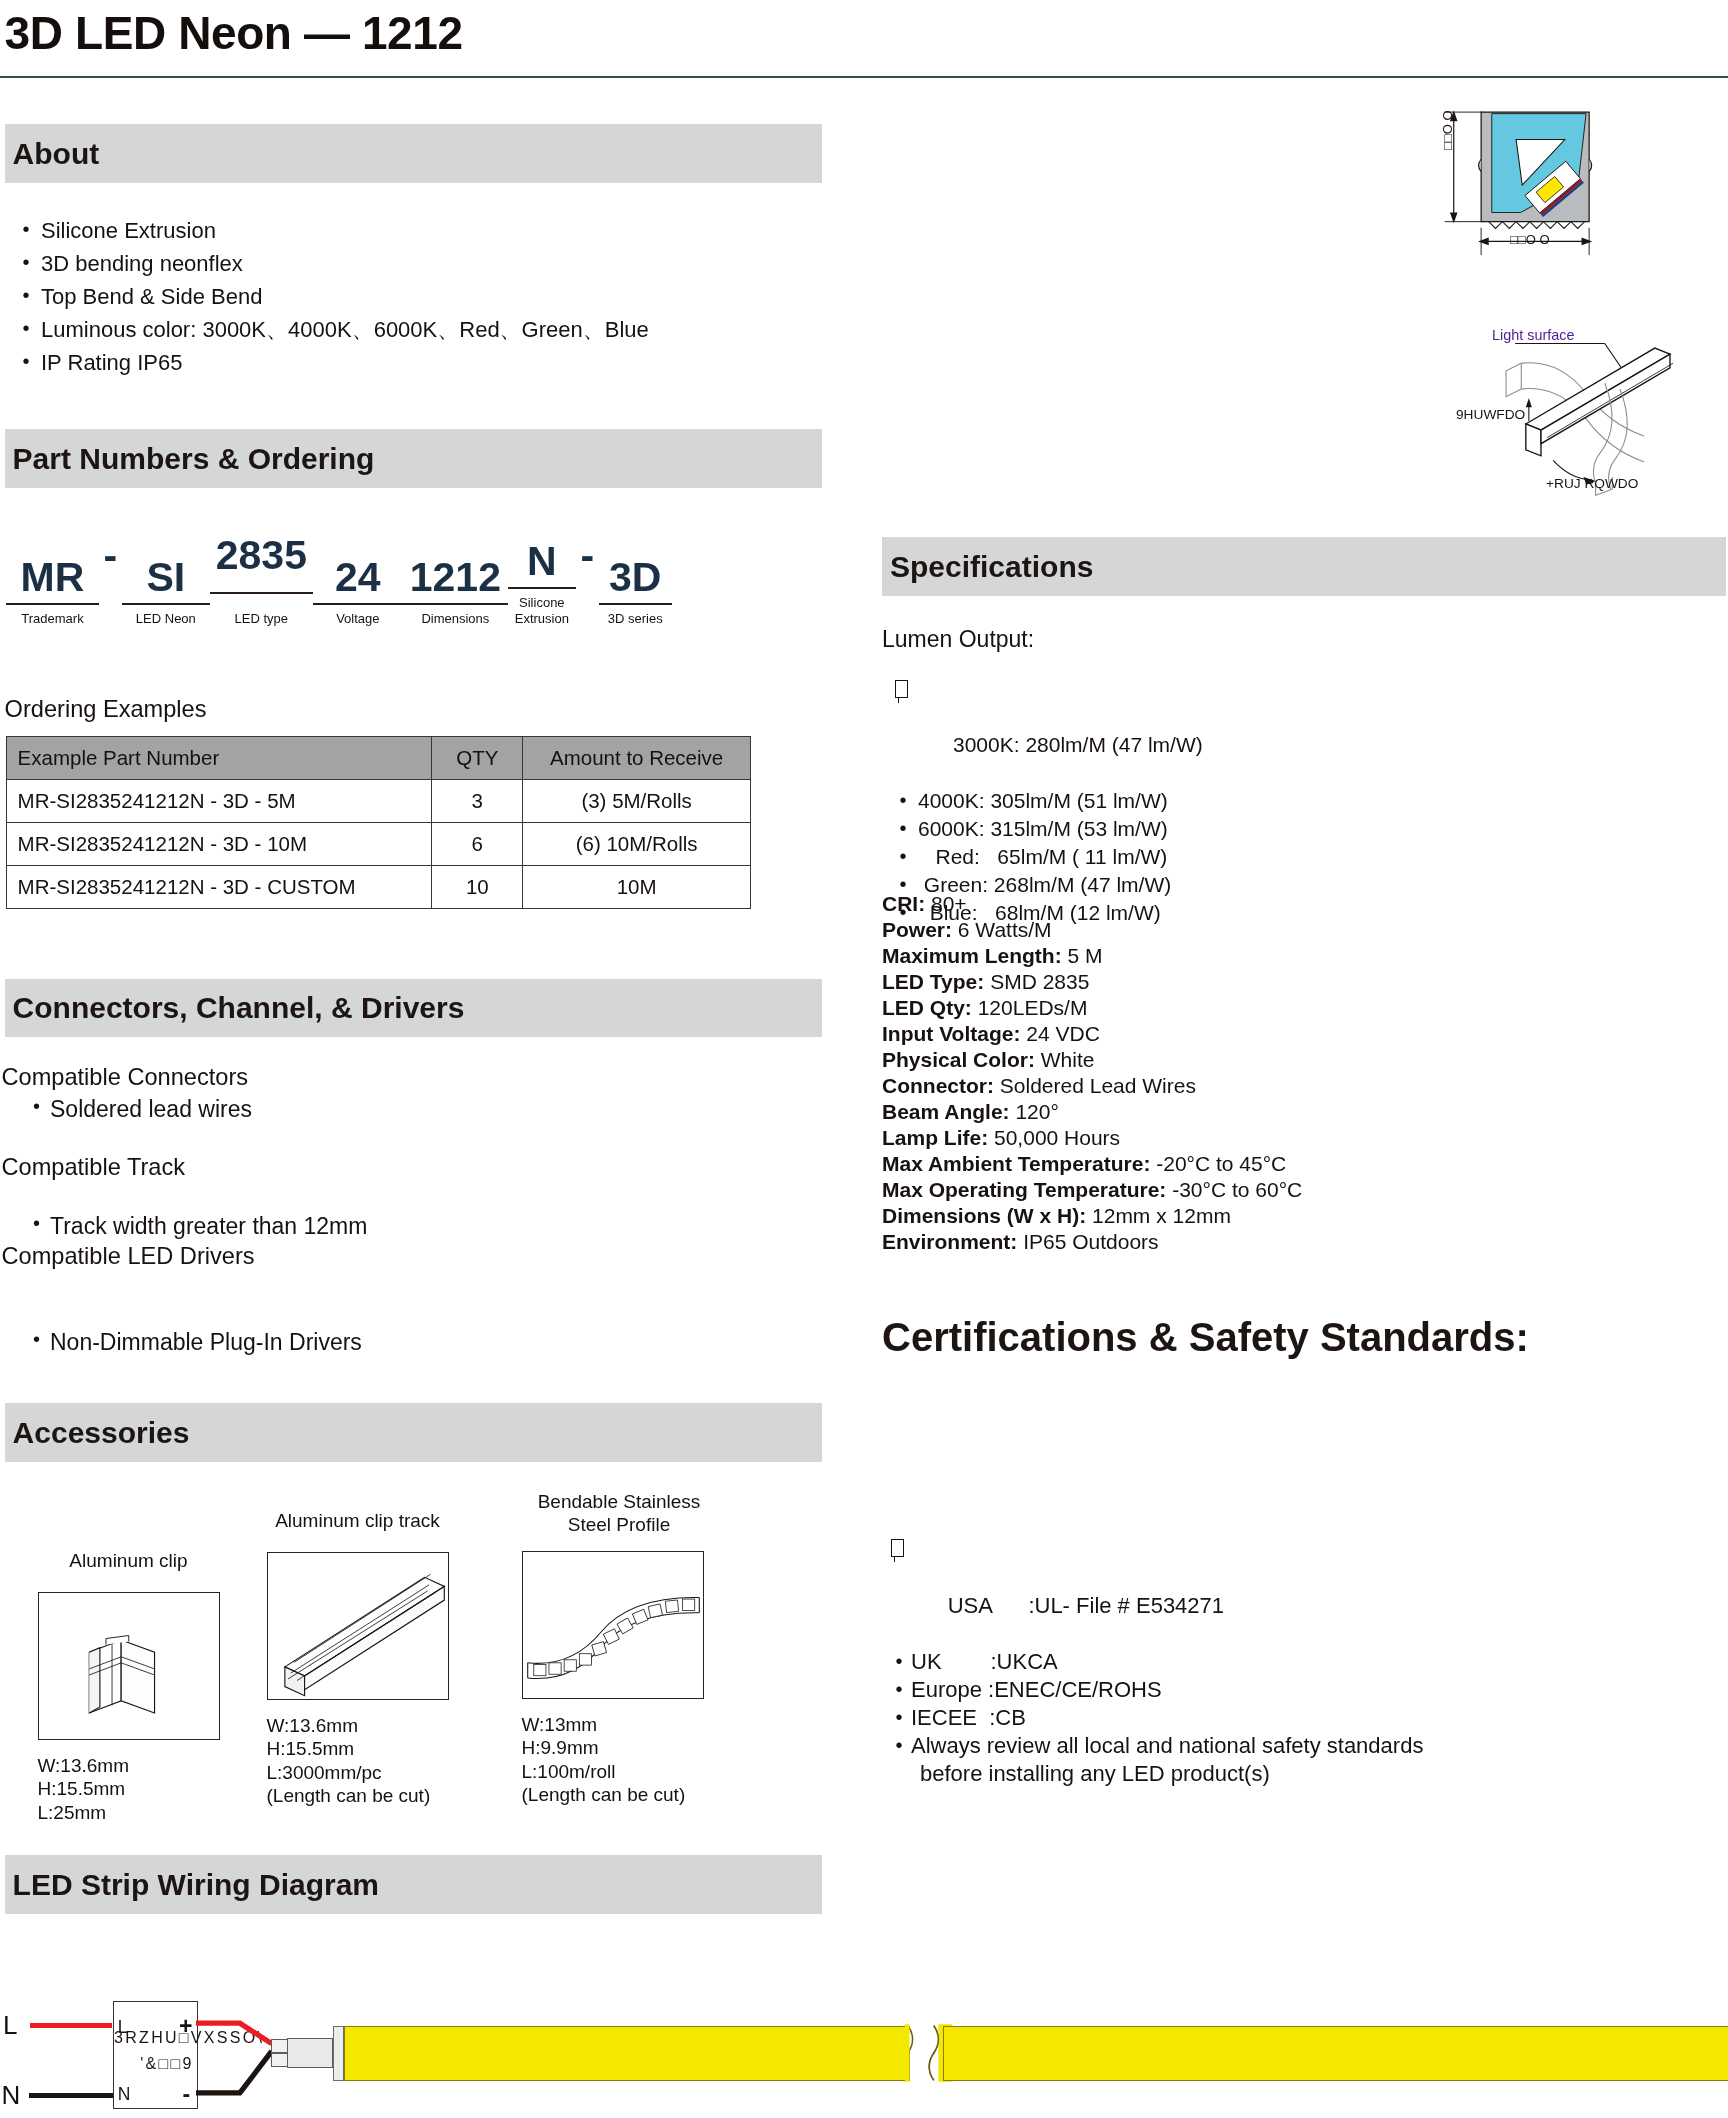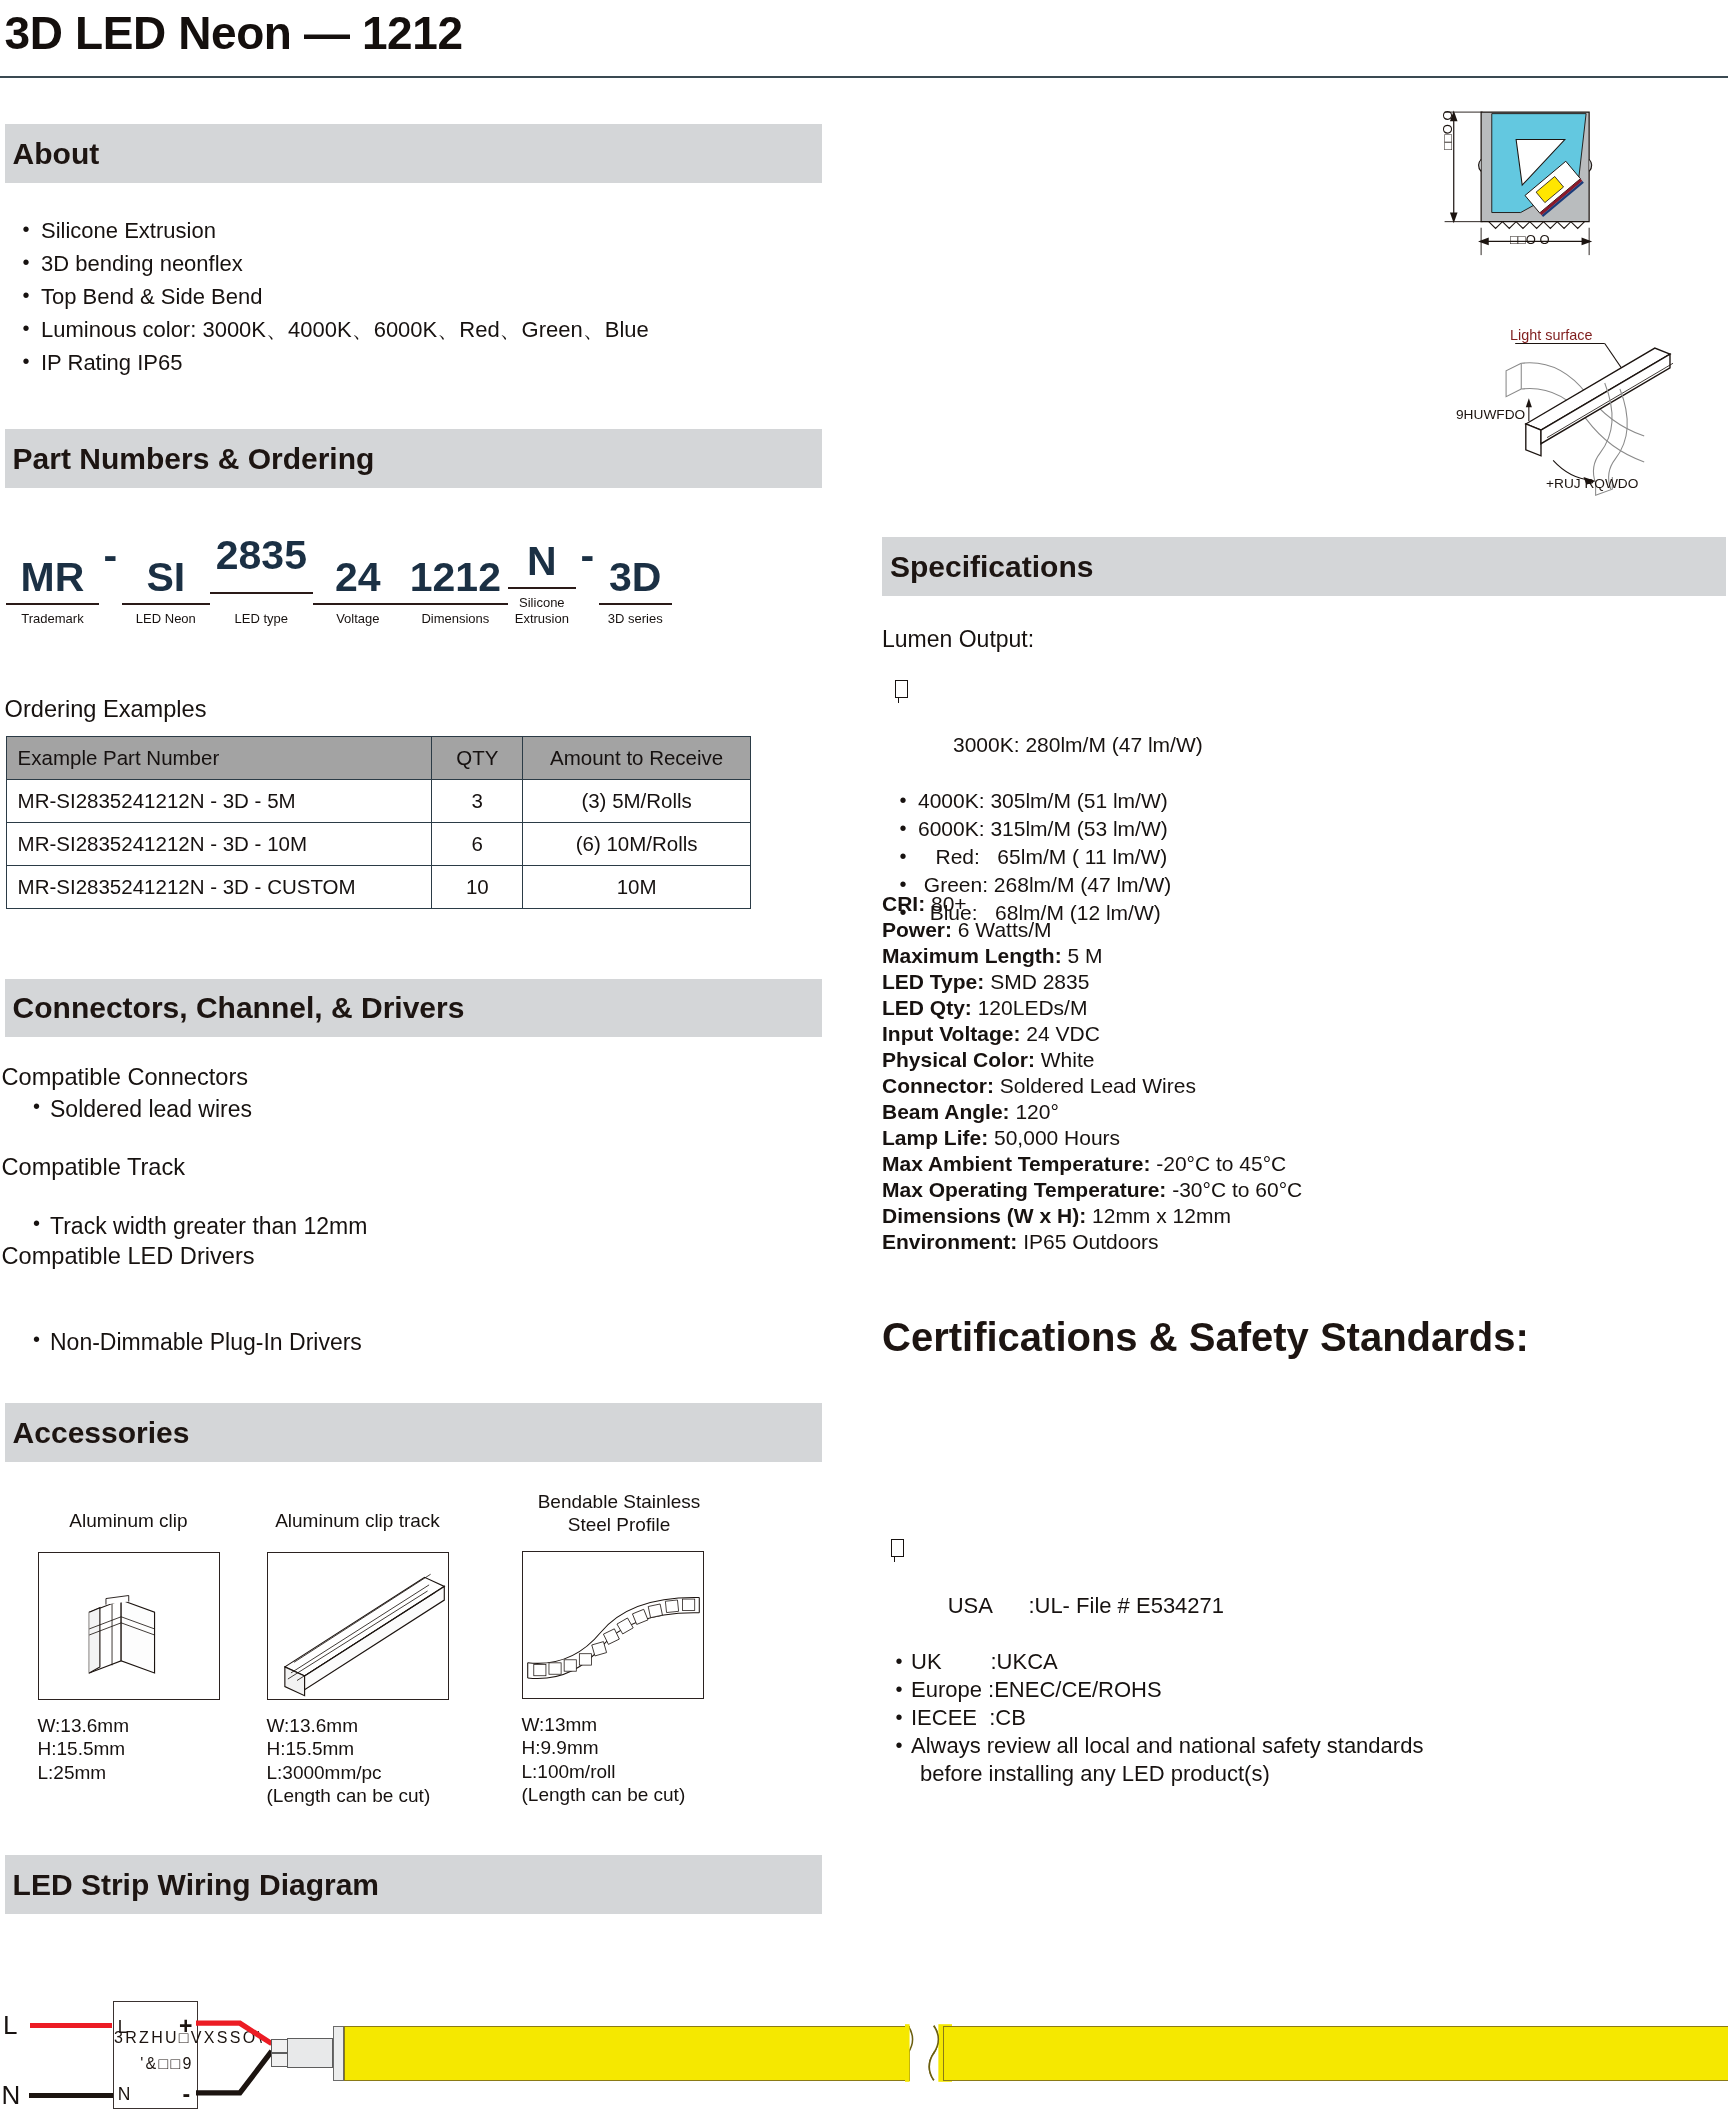--- a/index.html
+++ b/index.html
@@ -224,21 +224,21 @@
       <path d="M196 96 q22 56 -6 92 q-14 18 -6 40" fill="none" stroke="#8a8a8a" stroke-width="1.4"></path>
       <path d="M216 104 q22 56 -6 92 q-14 18 -6 40" fill="none" stroke="#8a8a8a" stroke-width="1.4"></path>
       <path d="M184 228 L184 244 L206 236 L206 220" fill="none" stroke="#8a8a8a" stroke-width="1.4"></path>
 
       <line x1="96" y1="146" x2="96" y2="122" stroke="#1c1410" stroke-width="1.4"></line>
       <polygon points="96,116 92,128 100,128" fill="#1c1410"></polygon>
 
       <path d="M128 198 q22 24 50 26" fill="none" stroke="#1c1410" stroke-width="1.4"></path>
       <polygon points="184,225 168,220 172,230" fill="#1c1410"></polygon>
     </svg>
-    <div style="position:absolute; left:54px; top:16.7px; font-size:14.4px; color:#7f1d1d; white-space:nowrap;">Light surface</div>
+    <div style="position:absolute; left:36px; top:16.7px; font-size:14.4px; color:#4c1d95; white-space:nowrap;">Light surface</div>
     <div style="position:absolute; left:0px; top:97px; font-size:13.7px; color:#1c1410; white-space:nowrap;">9HUWFDO</div>
     <div style="position:absolute; left:90px; top:166px; font-size:13.7px; color:#1c1410; white-space:nowrap;">+RUJ RQWDO</div>
   </div>
 
   <div class="band" style="left:4.6px; top:124px; width:817px; height:59px;">
     <div class="band-label">About</div>
   </div>
   <ul class="bullets" style="left:15px; top:214px; width:821px;">
     <li>Silicone Extrusion</li>
     <li>3D bending neonflex</li>
@@ -334,21 +334,21 @@
   <div class="txt conn-sub" style="left:27px; top:1186px;">Track width greater than 12mm</div>
 
   <div class="txt conn-head" style="left:1.5px; top:1243px;">Compatible LED Drivers</div>
   <div class="txt conn-sub" style="left:27px; top:1275px;">Non-Dimmable Plug-In Drivers</div>
 
   <div class="band" style="left:4.6px; top:1403px; width:817px; height:59px;">
     <div class="band-label">Accessories</div>
   </div>
 
   <div class="acc-col" style="left:36px; top:1509px; width:185px;">
-    <div class="acc-name" style="height:43px;">Aluminum clip</div>
+    <div class="acc-name" style="height:43px;margin-top:40px;">Aluminum clip</div>
     <div class="acc-frame" style="margin-left:1.5px;">
       <svg width="181" height="145" viewBox="0 0 238 191">
         <g stroke="#1c1410" fill="#ffffff" stroke-width="1.5">
           <path d="M66 78 L108 62 L108 142 L66 158 Z"></path>
           <path d="M108 62 L152 78 L152 158 L108 142 Z" fill="#fdfdfd"></path>
           <path d="M66 78 L80 72 L80 150 L66 158" fill="#f4f4f4"></path>
           <path d="M96 66 L96 148" stroke-width="1.1"></path>
           <path d="M66 100 L108 84" stroke-width="1.1"></path>
           <path d="M108 84 L152 100" stroke-width="1.1"></path>
           <path d="M66 108 L108 92" stroke-width="1.1"></path>

